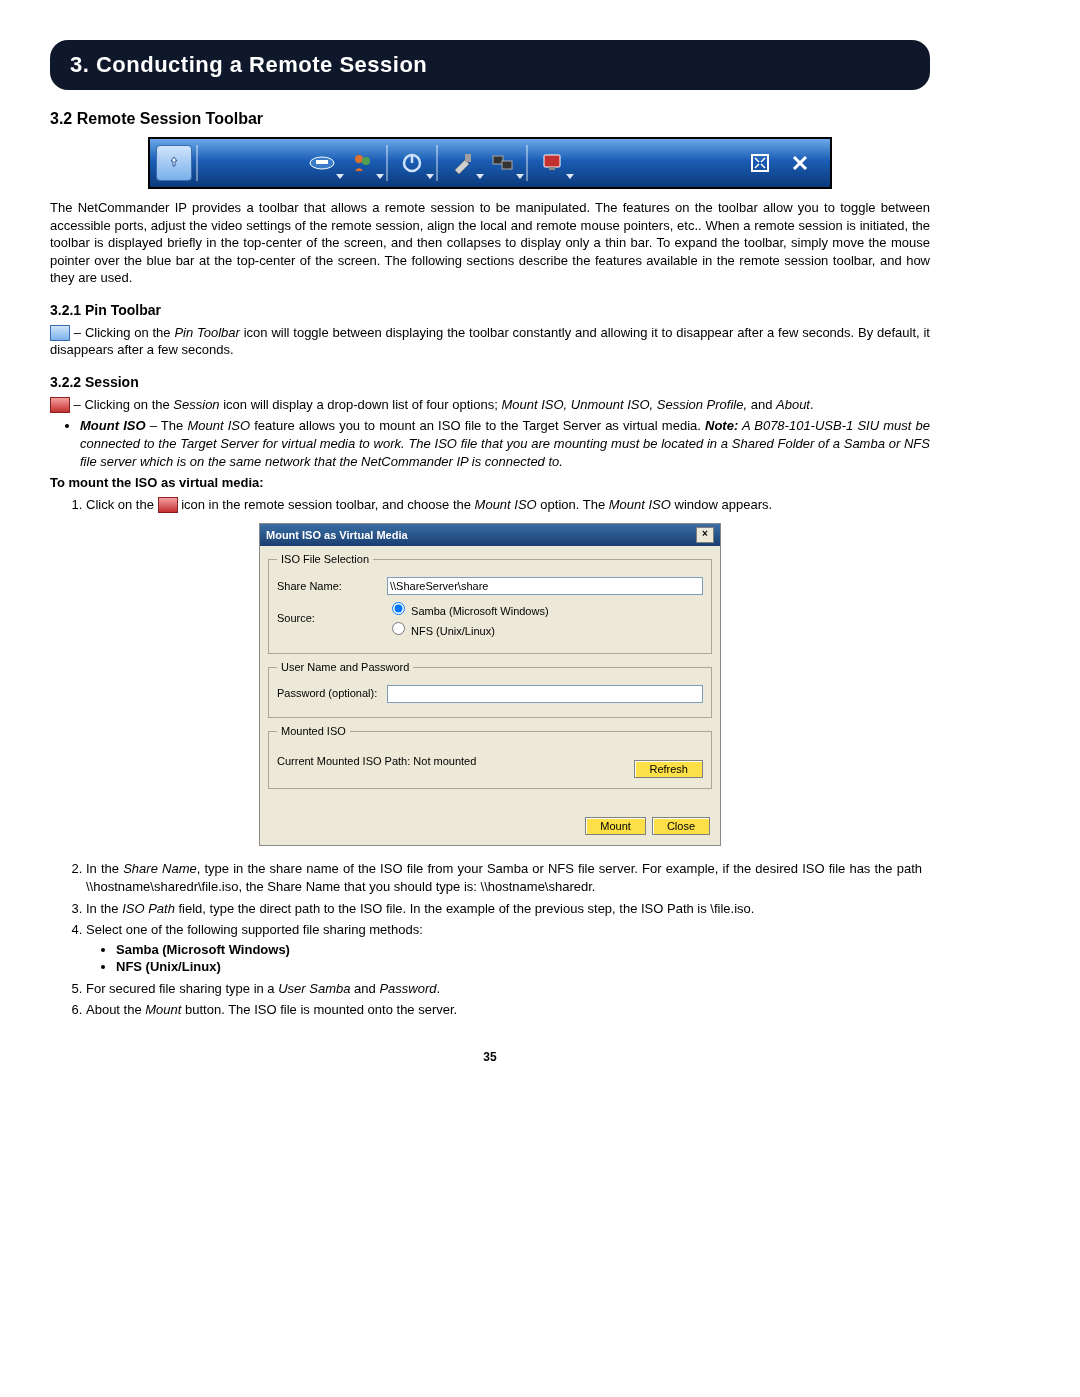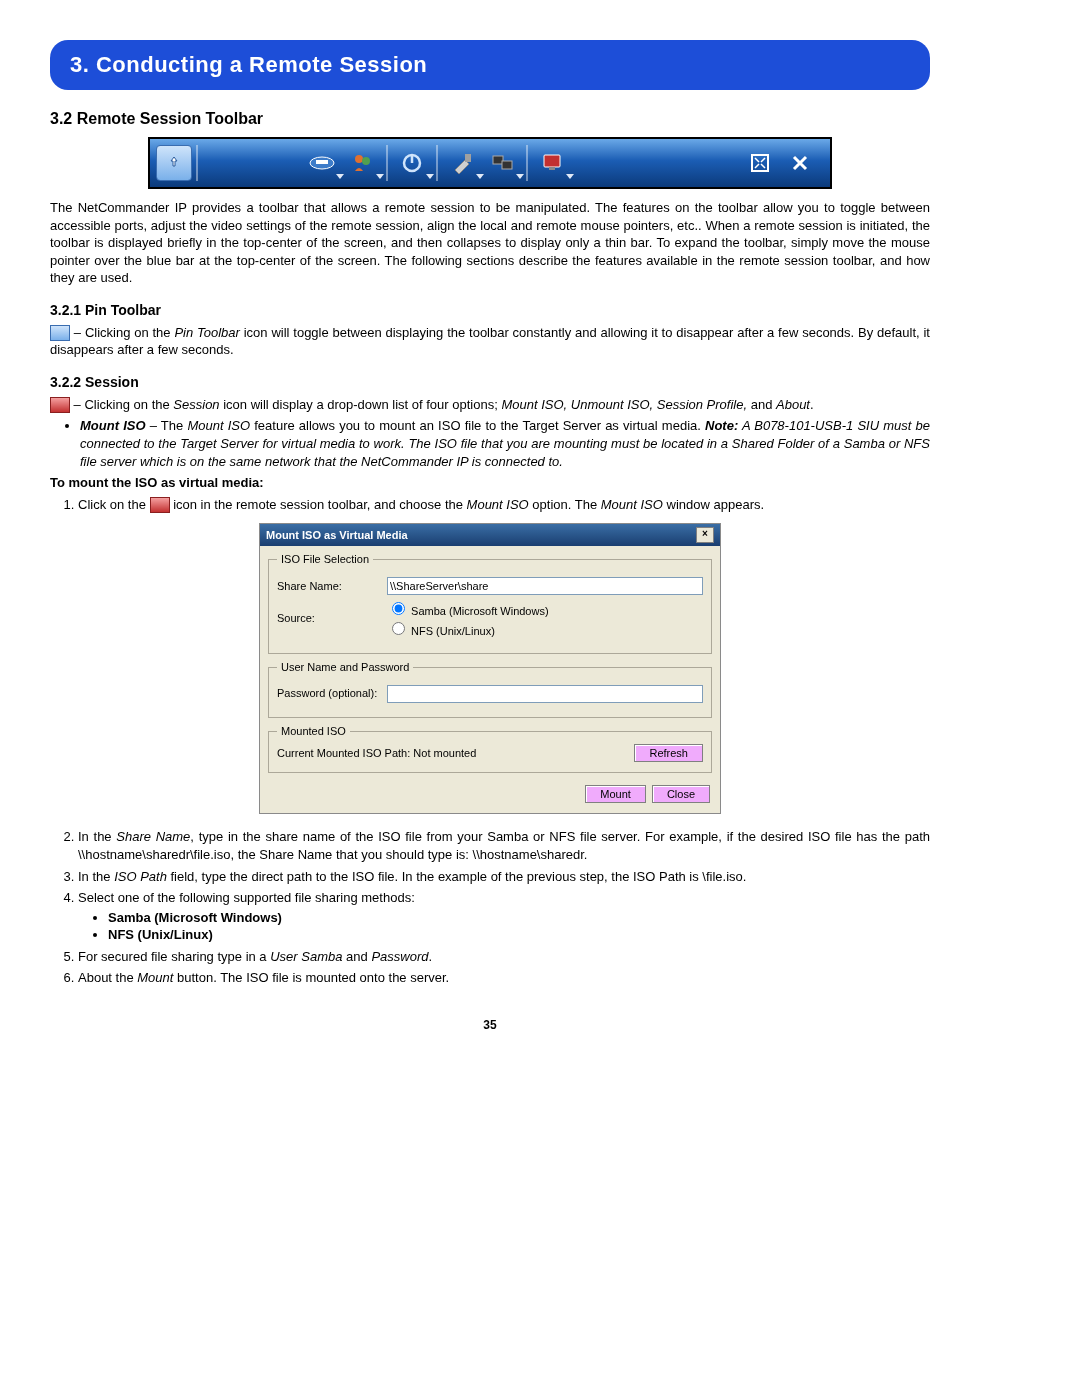--- a/index.html
+++ b/index.html
@@ -6,21 +6,21 @@
     font-family: Arial, Helvetica, sans-serif;
     font-size: 13px;
     color: #000;
     margin: 0;
     padding: 40px 50px;
     width: 980px;
     box-sizing: border-box;
     line-height: 1.35;
   }
   .chapter-bar {
-    background: #1d4ed8;
+    background: #0f172a;
     color: #fff;
     font-weight: 900;
     font-size: 22px;
     padding: 10px 20px;
     border-radius: 18px;
     font-family: Arial, sans-serif;
     letter-spacing: 0.5px;
   }
   h3.section {
     font-size: 16px;
@@ -105,21 +105,21 @@
     border: 1px solid #3a6db0;
   }
   .inline-icon.sess {
     background: linear-gradient(#f5a0a0, #c23030);
     border: 1px solid #8a1f1f;
   }
   .italic { font-style: italic; }
   .bold { font-weight: bold; }
   .bolditalic { font-weight: bold; font-style: italic; }
   ol.steps { padding-left: 28px; margin: 4px 0; }
-  ol.steps > li { margin: 4px 0; text-align: justify;}
+  ol.steps > li { margin: 4px 8px; text-align: justify;}
   ul.bullets { padding-left: 30px; margin: 2px 0; list-style: disc;}
   .notebullet { padding-left: 16px; margin: 6px 0;}
   .notebullet li { text-align: justify; }
   
   .dialog-wrap {
     display: flex;
     justify-content: center;
     margin: 10px 0 14px 0;
   }
   .dialog {
@@ -176,24 +176,25 @@
   }
   .example { font-size: 10px; margin: 6px 0 0 0;}
   .dlg-buttons {
     display: flex;
     justify-content: flex-end;
     padding: 6px 10px 10px 10px;
     gap: 6px;
   }
   .dlg-btn {
     border: 1px solid #808080;
-    background: #f0abfc;
+    background: #fde047;
     padding: 2px 14px;
     font-size: 11px;
     box-shadow: 1px 1px 0 #fff inset;
+    margin-top: 16px;
   }
   .mounted-row {
     display: flex;
     justify-content: space-between;
     align-items: center;
   }
   .page-num {
     text-align: center;
     font-weight: bold;
     font-size: 12px;

